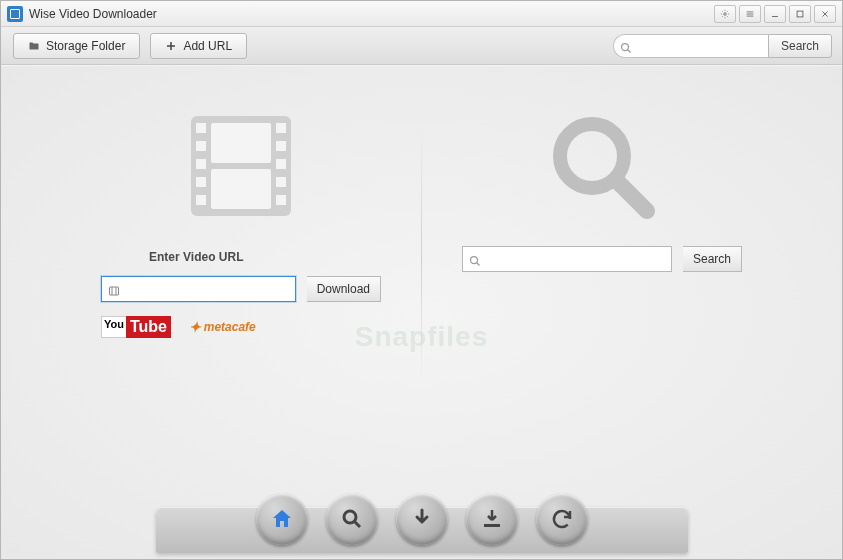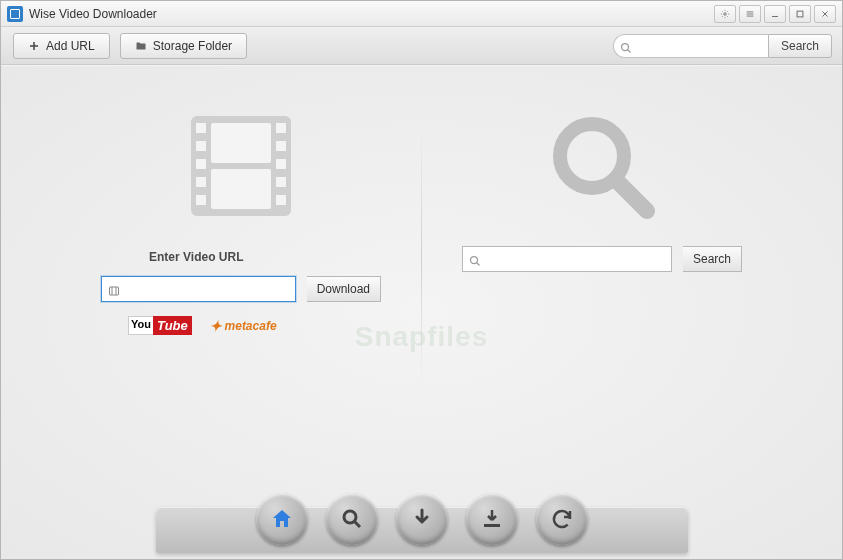--- a/index.html
+++ b/index.html
@@ -27,22 +27,22 @@
 .bigicon { width:130px; height:120px; display:flex; align-items:center; justify-content:center; margin-bottom:20px; }
 .label { width:280px; text-align:left; font-size:12px; font-weight:bold; color:#4b4b4b; margin:4px 0 12px 0;padding-left:48px; }
 .inputrow { width:280px; display:flex;gap:11px; }
 .txt { flex:1; height:26px; border:1px solid #b8b8b8; background:#fff; padding-left:26px; position:relative; }
 .txt.focus { border:1px solid #3b8bd6; box-shadow:0 0 0 1px rgba(59,139,214,.25); }
 .txt .leadicon { position:absolute; left:6px; top:6px; color:#888; }
 .ipbtn { height:26px; padding:0 10px; border:1px solid #b8b8b8; border-left:none; background:linear-gradient(#fbfbfb,#e3e3e3); font-size:12px; color:#333; display:flex; align-items:center; cursor:default; }
 .brandrow { width:280px; display:flex; gap:18px; margin-top:14px; align-items:center; }
 .brand { display:flex; align-items:center; gap:3px; font-size:12px; }
 .brand .yt-box { display:flex; }
-.brand .you { background:#fff; color:#000; font-weight:bold; font-size:11px; padding:1px 2px; border:1px solid #ccc; border-right:none;margin-left:27px; }
-.brand .tube { background:#cc181e; color:#fff; font-weight:bold; font-size:13px; padding:1px 3px; border:1px solid #cc181e;font-style:italic; }
+.brand .you { background:#fff; color:#000; font-weight:bold; font-size:11px; padding:1px 2px; border:1px solid #ccc; border-right:none; }
+.brand .tube { background:#cc181e; color:#fff; font-weight:bold; font-size:16px; padding:1px 3px; border:1px solid #cc181e; }
 .brand.metacafe { color:#e07a1a; font-style:italic; font-weight:bold; }
 .brand.metacafe .star { color:#e07a1a; font-size:14px; }
 .dock { position:absolute; bottom:8px; left:50%; transform:translateX(-50%); display:flex; gap:18px; padding:12px 40px 6px 40px; }
 .dock::before { content:""; position:absolute; left:-60px; right:-60px; bottom:-2px; height:46px; background:linear-gradient(#d8d8d8,#bcbcbc); border-radius:6px 6px 2px 2px; box-shadow:0 2px 4px rgba(0,0,0,.2), inset 0 1px 0 #eee; z-index:-1; }
 .dbtn { width:52px; height:52px; border-radius:50%; background:radial-gradient(circle at 35% 30%,#d9d9d9,#9c9c9c); box-shadow:inset 0 2px 3px rgba(255,255,255,.8), inset 0 -3px 5px rgba(0,0,0,.25), 0 2px 3px rgba(0,0,0,.3); display:flex; align-items:center; justify-content:center; cursor:default; }
 .dbtn svg { width:24px; height:24px; }
 .watermark { position:absolute; top:255px; left:50%; transform:translateX(-50%); font-size:28px; font-weight:bold; color:rgba(120,160,120,.15); letter-spacing:1px; pointer-events:none; }
 </style>
 </head>
 <body>
@@ -81,34 +81,34 @@
             <line x1="6" y1="6" x2="18" y2="18"></line>
             <line x1="18" y1="6" x2="6" y2="18"></line>
           </svg>
       </div>
     </div>
   </div>
 
   <div class="toolbar">
     <div class="tbtn">
       <span class="ico">
+        <svg viewBox="0 0 24 24" fill="#666">
+            <path d="M3 6a1 1 0 011-1h5l2 2h9a1 1 0 011 1v10a1 1 0 01-1 1H4a1 1 0 01-1-1V6z"></path>
+          </svg>
+      </span>
+      <span>Storage Folder</span>
+    </div>
+    <div class="tbtn">
+      <span class="ico">
         <svg viewBox="0 0 24 24" stroke="#444" stroke-width="3">
             <line x1="12" y1="4" x2="12" y2="20"></line>
             <line x1="4" y1="12" x2="20" y2="12"></line>
           </svg>
       </span>
       <span>Add URL</span>
-    </div>
-    <div class="tbtn">
-      <span class="ico">
-        <svg viewBox="0 0 24 24" fill="#666">
-            <path d="M3 6a1 1 0 011-1h5l2 2h9a1 1 0 011 1v10a1 1 0 01-1 1H4a1 1 0 01-1-1V6z"></path>
-          </svg>
-      </span>
-      <span>Storage Folder</span>
     </div>
     <div class="spacer"></div>
     <div class="searchbox">
       <div class="sinput">
         <span class="mag">
           <svg width="12" height="12" viewBox="0 0 24 24" fill="none" stroke="#999" stroke-width="2.5">
               <circle cx="10" cy="10" r="7"></circle>
               <line x1="21" y1="21" x2="15" y2="15"></line>
             </svg>
         </span>

